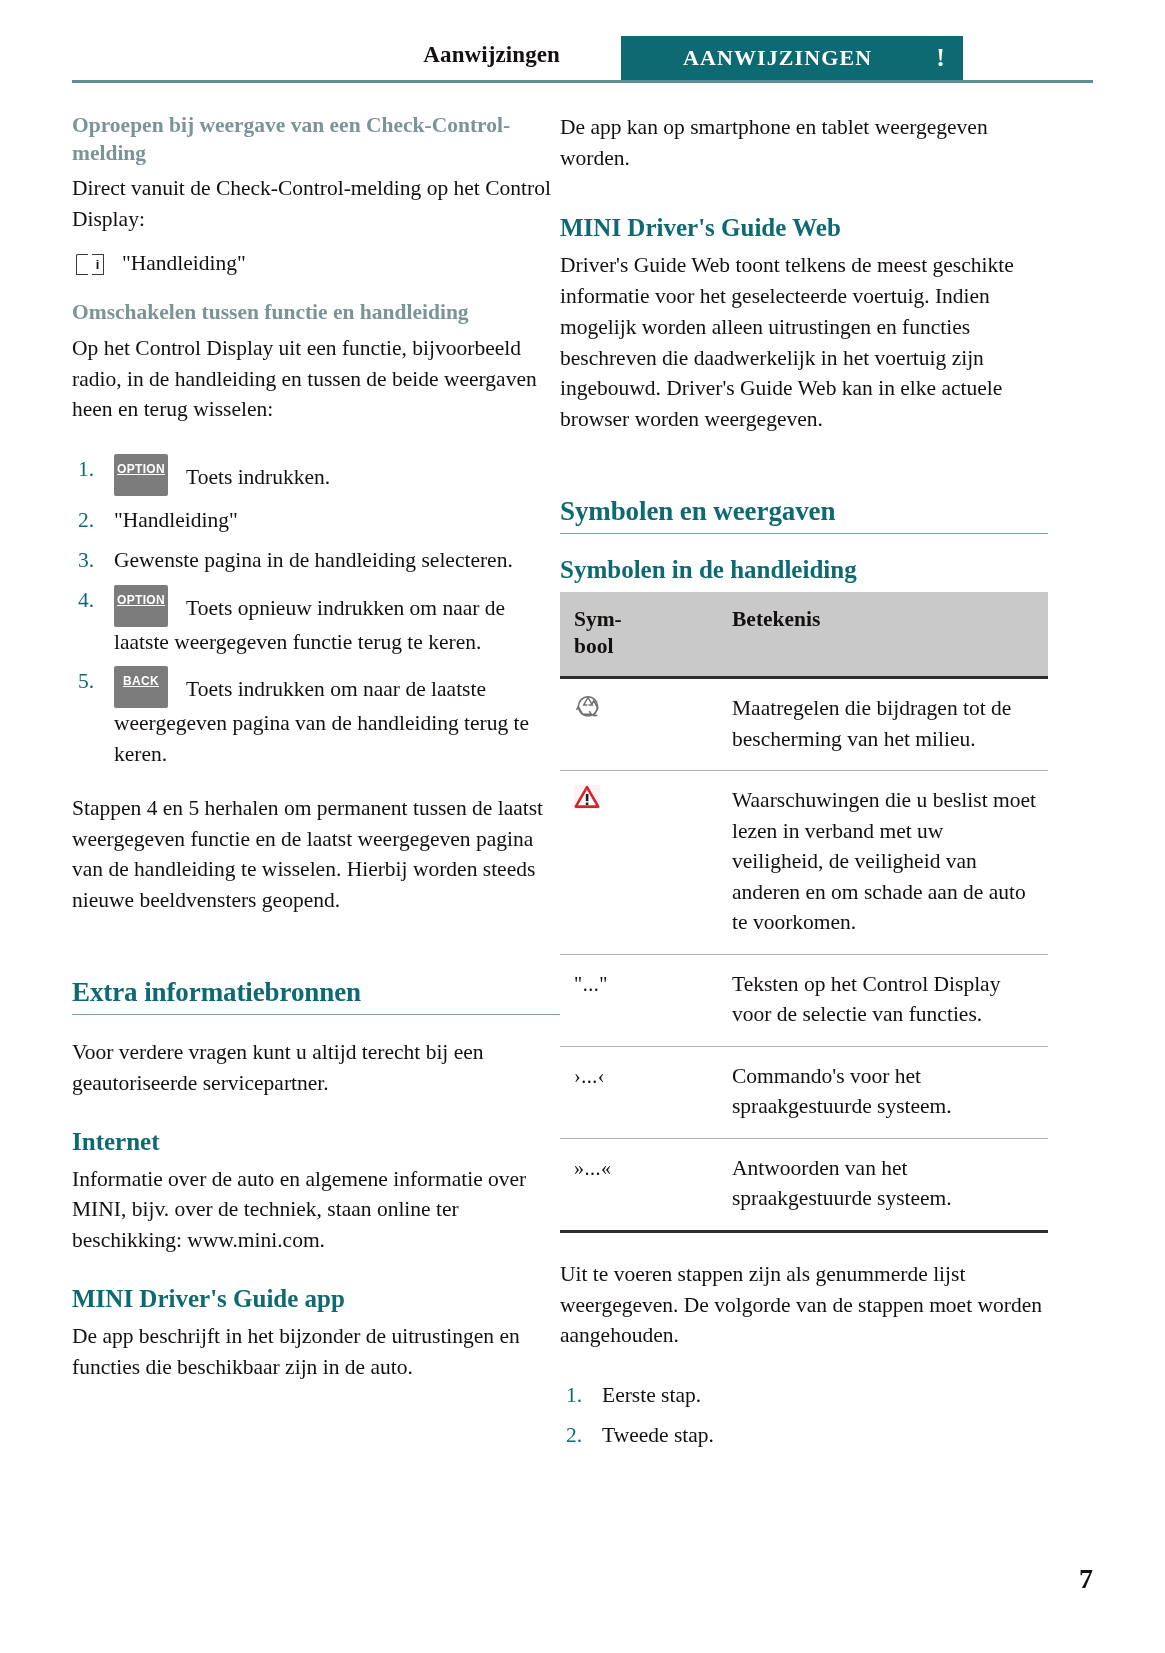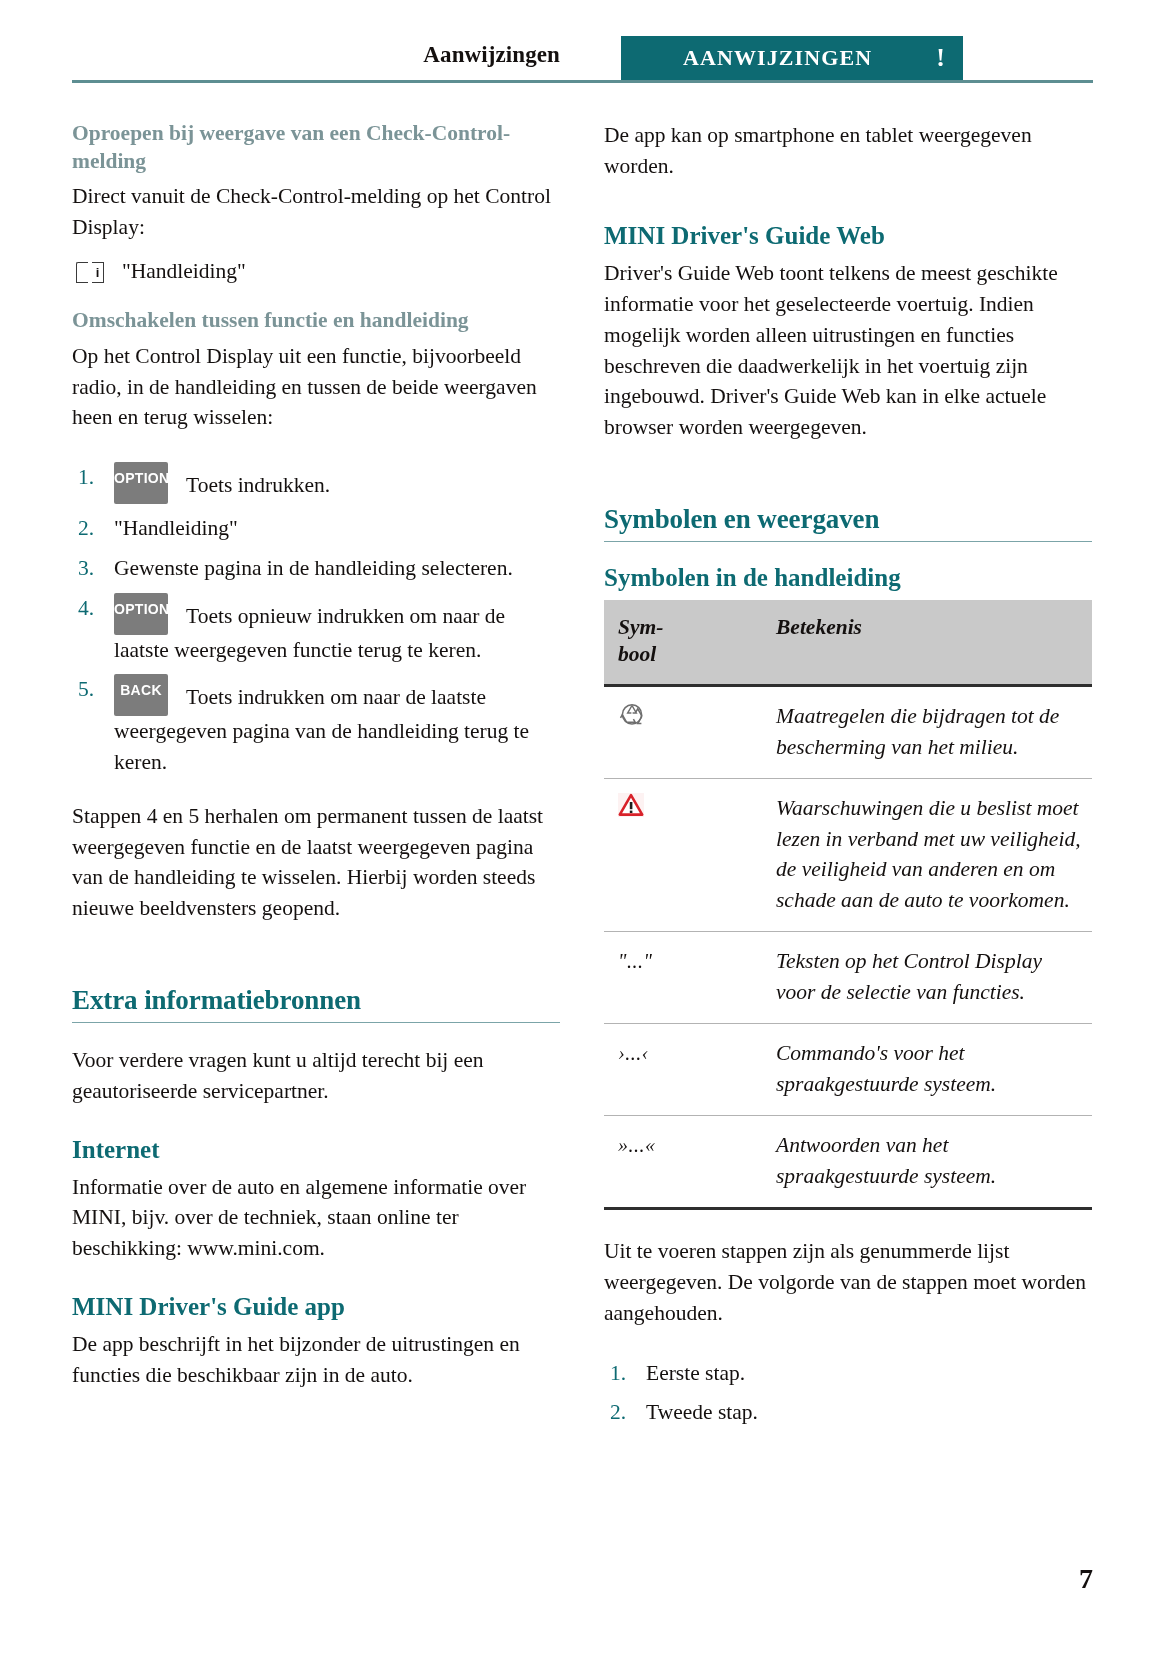--- a/index.html
+++ b/index.html
@@ -66,25 +66,24 @@
     left: 72px;
     right: 72px;
     top: 80px;
     height: 3px;
     background: #5d8e92;
   }
 
   
   .columns {
     position: absolute;
-    top: 120px;
+    top: 112px;
     left: 72px;
     width: 1021px;
     display: flex;
-    gap: 44px;
   }
   .col {
     width: 488px;
     flex: 0 0 488px;
   }
 
   
   p, li {
     font-size: 21.5px;
     line-height: 1.43;
@@ -198,32 +197,32 @@
     margin-right: 18px;
     position: relative;
     font-family: "Liberation Sans", sans-serif;
   }
   .keycap span {
     position: absolute;
     top: 9px;
     left: 0;
     right: 0;
     text-align: center;
-    font-size: 14px;
+    font-size: 12px;
     font-weight: bold;
     letter-spacing: 0.3px;
     line-height: 1;
+    text-decoration: underline;
   }
 
   
   table.symtab {
     width: 100%;
     border-collapse: collapse;
     margin-top: 0;
-    font-style: italic;
   }
   table.symtab thead th {
     background: #c9c9c9;
     text-align: left;
     font-size: 21.5px;
     font-weight: bold;
     color: #14100f;
     padding: 14px 10px 16px 14px;
     vertical-align: top;
     line-height: 1.25;

